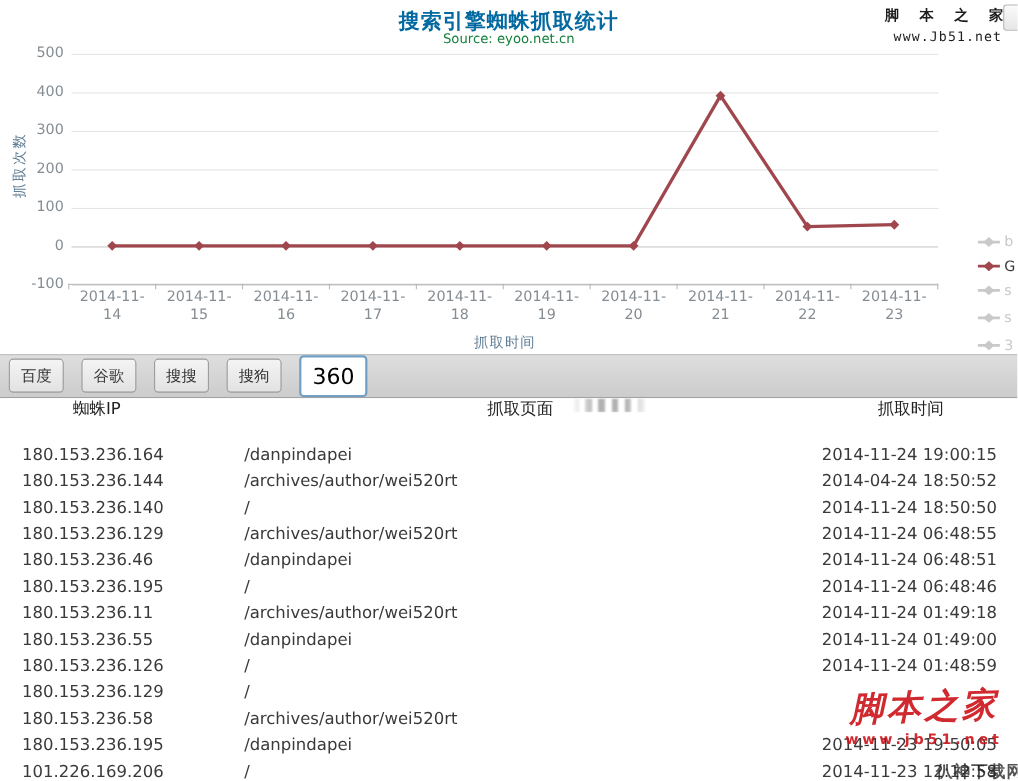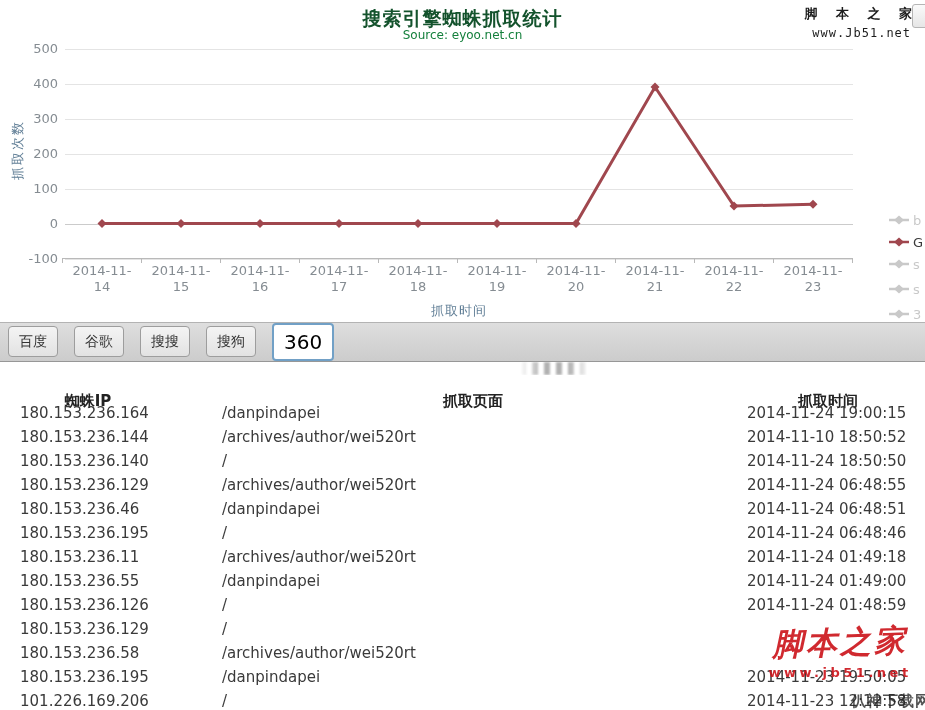--- a/index.html
+++ b/index.html
@@ -2,21 +2,21 @@
 <html><head>
 <meta charset="utf-8">
 <style>
   * { margin:0; padding:0; box-sizing:border-box; }
   html,body { width:925px; height:710px; overflow:hidden; background:#fff;
     font-family:"DejaVu Sans","Liberation Sans",sans-serif; position:relative; }
   .abs { position:absolute; }
 
   
   #chart { position:absolute; left:0; top:0; width:925px; height:318px; background:#fff; }
-  .chart-title { width:100%; top:6px; text-align:center; font-size:19px; font-weight:600; color:#14532d; letter-spacing:1px; }
+  .chart-title { width:100%; top:6px; text-align:center; font-size:19px; font-weight:600; color:#0369a1; letter-spacing:1px; }
   .chart-subtitle { width:100%; top:28px; text-align:center; font-size:12px; color:#15803d; }
   .gridline { left:65px; width:788px; height:1px; background:#e4e4e4; }
   .gridline.zero { background:#cbcbcb; }
   .ytick { width:48px; text-align:right; font-size:13px; color:#858c92; left:10px; }
   .y-axis-title { left:-22px; top:141px; width:80px; text-align:center; font-size:13px; color:#5f7d95;
     transform:rotate(-90deg); letter-spacing:2px; }
   .x-baseline { top:258px; left:62px; width:791px; height:1px; background:#b9b9b9; }
   .x-tick { top:258px; width:1px; height:5px; background:#b9b9b9; }
   .xlabel { top:263px; width:76px; text-align:center; font-size:13px; color:#858c92; line-height:16px;
     transform:translateX(-50%); white-space:pre-line; }
@@ -37,21 +37,21 @@
     background:linear-gradient(#dedede,#cccccc); border-top:1px solid #b3b3b3; border-bottom:1px solid #979797;
     display:flex; align-items:flex-end; padding-left:8px; }
   .tab { min-width:46px; height:31px; margin-right:16px; padding:0 10px; display:flex; align-items:center; justify-content:center;
     font-size:14px; color:#333; background:linear-gradient(#f4f4f4,#e2e2e2); border:1px solid #9d9d9d;
     border-radius:4px; margin-bottom:4px; cursor:pointer; }
   .tab.active { height:38px; margin-bottom:0; background:#fff; border:2px solid #71a0c6; border-radius:4px;
     font-size:20px; color:#000; min-width:48px; }
 
   
   #table { position:absolute; left:0; top:362px; width:925px; height:348px; background:#fff; }
-  .th { top:30px; font-size:15px; font-weight:bold; color:#222; transform:translateX(-50%); white-space:nowrap; }
+  .th { top:0; font-size:15px; font-weight:normal; color:#222; transform:translateX(-50%); white-space:nowrap; }
   .trow { position:absolute; left:0; width:867px; height:24px; font-size:15px; color:#3a3a3a; }
   .trow span { position:absolute; top:2px; white-space:nowrap; }
   .c-ip { left:20px; }
   .c-page { left:222px; }
   .c-time { left:747px; }
 
   
   .smudge { left:520px; top:362px; width:70px; height:13px; opacity:.45; filter:blur(1px);
     background:repeating-linear-gradient(90deg,#555 0 6px,transparent 6px 12px); border-radius:2px;
     -webkit-mask-image:linear-gradient(90deg,transparent,#000 30%,#000 70%,transparent); }
@@ -188,21 +188,21 @@
   <div class="abs th" style="left:828px">抓取时间</div>
   <div id="rows">
       <div class="trow" style="top: 40px;">
         <span class="c-ip">180.153.236.164</span>
         <span class="c-page">/danpindapei</span>
         <span class="c-time">2014-11-24 19:00:15</span>
       </div>
       <div class="trow" style="top: 64px;">
         <span class="c-ip">180.153.236.144</span>
         <span class="c-page">/archives/author/wei520rt</span>
-        <span class="c-time">2014-11-10 18:50:52</span>
+        <span class="c-time">2014-04-24 18:50:52</span>
       </div>
       <div class="trow" style="top: 88px;">
         <span class="c-ip">180.153.236.140</span>
         <span class="c-page">/</span>
         <span class="c-time">2014-11-24 18:50:50</span>
       </div>
       <div class="trow" style="top: 112px;">
         <span class="c-ip">180.153.236.129</span>
         <span class="c-page">/archives/author/wei520rt</span>
         <span class="c-time">2014-11-24 06:48:55</span>

